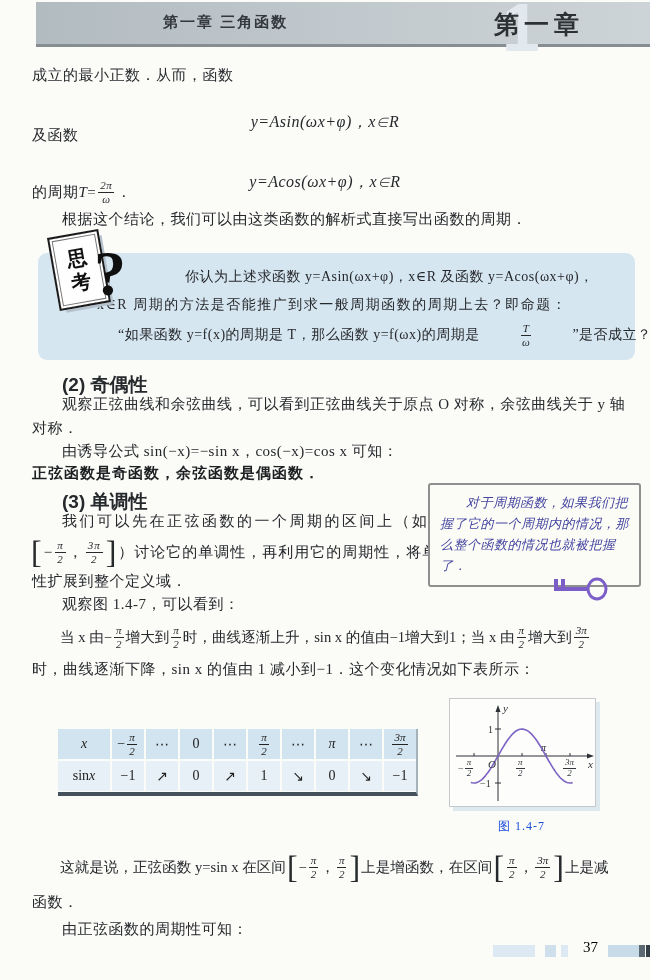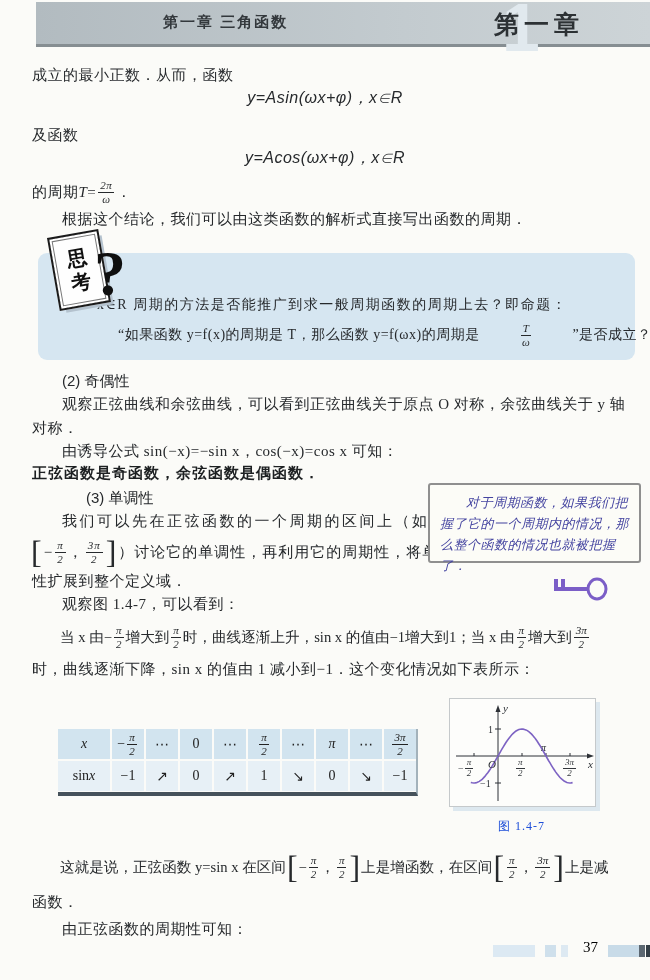--- a/index.html
+++ b/index.html
@@ -5,23 +5,23 @@
   html,body{margin:0;padding:0;}
   .page{
     position:relative; width:650px; height:980px; overflow:hidden;
     background:#fbfbf8;
     font-family:"Liberation Serif","DejaVu Serif",serif;
     color:#26292c;
   }
   .abs{position:absolute; white-space:nowrap;}
   .t{font-size:15px; letter-spacing:.5px;}
   .t14{font-size:14px; letter-spacing:.5px;}
-  .h{font-family:"Liberation Sans","DejaVu Sans",sans-serif; font-weight:normal; font-size:15px;}
+  .h{font-family:"Liberation Sans","DejaVu Sans",sans-serif; font-weight:bold; font-size:19px;}
   .boldline{font-family:"Liberation Sans","DejaVu Sans",sans-serif; font-weight:bold; font-size:15px; color:#1d2022; letter-spacing:1px;}
-  .formula{font-family:Liberation Sans, sans-serif; font-style:italic; font-size:16px; letter-spacing:.5px;}
+  .formula{font-family:Liberation Serif, serif; font-style:italic; font-size:16px; letter-spacing:.5px;margin-top:24px;}
   .rich{display:inline-flex; align-items:center;}
   .mi{font-family:"Liberation Serif",serif; font-style:italic;}
   .frac{display:inline-flex; flex-direction:column; align-items:center; vertical-align:middle;
         font-family:"Liberation Serif",serif; font-style:italic; font-size:11px; line-height:1.1; margin:0 2px;}
   .frac .num{border-bottom:1px solid currentColor; padding:0 2px 0 2px;}
   .frac .den{padding-top:0;}
   .bigbr{font-family:"Liberation Serif",serif; font-size:32px; font-weight:300; line-height:.9; margin:0 1px;}
 
   
   .banner{position:absolute; left:36px; top:2px; width:614px; height:42px;
@@ -41,21 +41,21 @@
   .think-icon .shadow{position:absolute; left:12px; top:8px; width:48px; height:70px;
     background:#b4c2ce; transform:rotate(-10deg);}
   .think-icon .card{position:absolute; left:5px; top:2px; width:48px; height:70px;
     background:#fefefe; border:2px solid #1b1b1b; box-shadow:inset 0 0 0 2px #fff, inset 0 0 0 3px #777;
     transform:rotate(-10deg); display:flex; flex-direction:column; align-items:center; justify-content:center;}
   .think-icon .card span{font-size:20px; font-weight:bold; color:#111; line-height:1.2;}
   .think-icon .qmark{position:absolute; left:46px; top:6px; font-size:64px; font-weight:bold;
     color:#0f0f0f; font-family:"Liberation Serif",serif;}
 
   
-  .marginbox{position:absolute; left:428px; top:483px; width:213px; height:80px;
+  .marginbox{position:absolute; left:428px; top:483px; width:213px; height:104px;
     background:#fcfcf7; border:2px solid #8f8f8f; border-radius:3px; box-sizing:border-box;
     padding:7px 10px 0 10px;}
   .marginbox .note{font-size:13px; line-height:21px; color:#4444a0; text-indent:2em;
     font-style:italic; letter-spacing:.5px; white-space:normal;}
 
   
   .sintable{position:absolute; left:58px; top:729px;
     display:grid; grid-template-columns:52px repeat(9,32px); grid-auto-rows:auto; gap:2px;
     border-bottom:4px solid #46525b; border-right:2px solid #a3b2bb; padding-bottom:1px;}
   .tcell{display:flex; align-items:center; justify-content:center;
@@ -99,20 +99,21 @@
       <span>=</span>
       <span class="frac">
         <span class="num">2π</span>
         <span class="den">ω</span>
       </span>
       <span>．</span>
     </div>
   <div class="abs t" style="left:62px; top:210px;">根据这个结论，我们可以由这类函数的解析式直接写出函数的周期．</div>
 
   <div class="thinkbox">
+    <div class="abs t14" style="left:147px; top:15px; letter-spacing:.5px;">你认为上述求函数 y=Asin(ωx+φ)，x∈R 及函数 y=Acos(ωx+φ)，</div>
     <div class="abs t14" style="left:59px; top:43px; letter-spacing:1.5px;">x∈R 周期的方法是否能推广到求一般周期函数的周期上去？即命题：</div>
     <div class="abs t14 rich" style="left:80px; top:64px; height:36px;gap:39px;">
         <span>“如果函数 y=f(x)的周期是 T，那么函数 y=f(ωx)的周期是</span>
         <span class="frac">
           <span class="num">T</span>
           <span class="den">ω</span>
         </span>
         <span>”是否成立？</span>
       </div>
   </div>
@@ -124,21 +125,21 @@
     </div>
     <div class="qmark">?</div>
   </div>
 
   <div class="abs h" style="left:62px; top:372px;">(2) 奇偶性</div>
   <div class="abs t" style="left:62px; top:395px; letter-spacing:.5px;">观察正弦曲线和余弦曲线，可以看到正弦曲线关于原点 O 对称，余弦曲线关于 y 轴</div>
   <div class="abs t" style="left:32px; top:419px;">对称．</div>
   <div class="abs t" style="left:62px; top:442px;">由诱导公式 sin(−x)=−sin x，cos(−x)=cos x 可知：</div>
   <div class="abs boldline" style="left:32px; top:464px;">正弦函数是奇函数，余弦函数是偶函数．</div>
 
-  <div class="abs h" style="left:62px; top:489px;margin-left:24px;">(3) 单调性</div>
+  <div class="abs h" style="left:62px; top:489px;">(3) 单调性</div>
   <div class="abs t" style="left:62px; top:512px; letter-spacing:2.5px;">我们可以先在正弦函数的一个周期的区间上（如</div>
   <div class="abs t rich" style="left:30px; top:533px; height:38px; letter-spacing:1px;">
       <span class="bigbr">[</span>
       <span>−</span>
       <span class="frac">
         <span class="num">π</span>
         <span class="den">2</span>
       </span>
       <span>，</span>
       <span class="frac">

